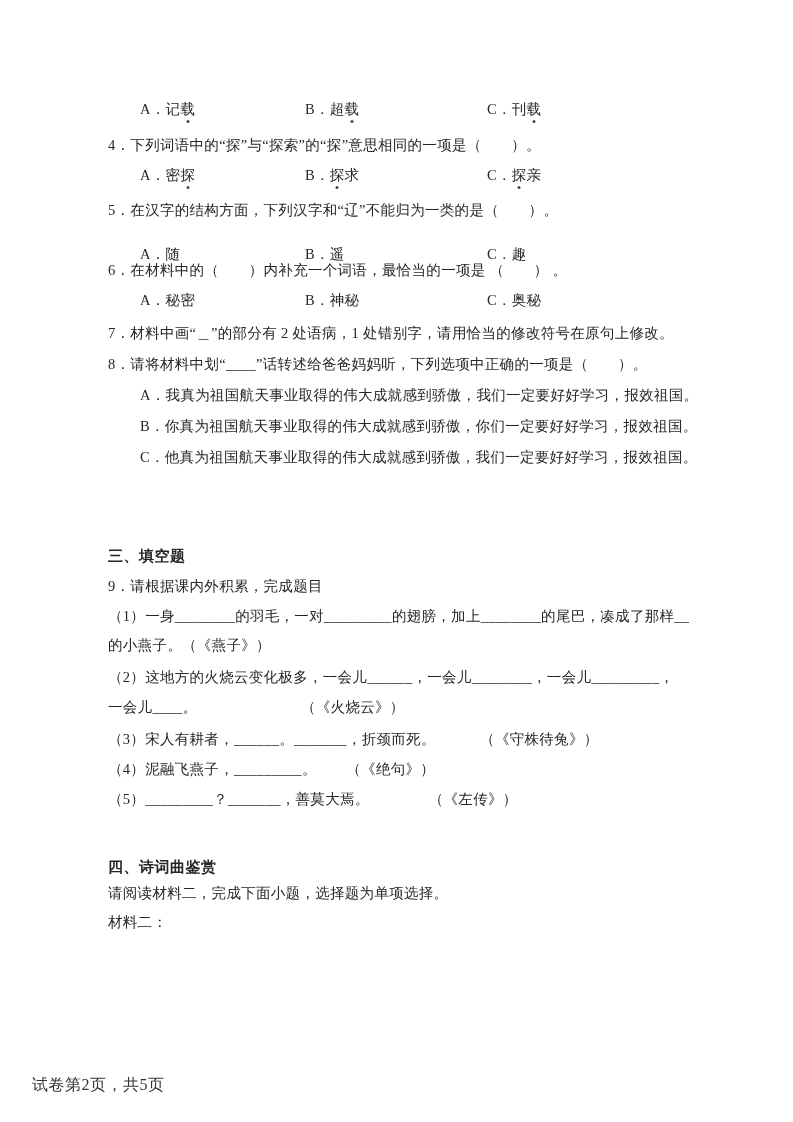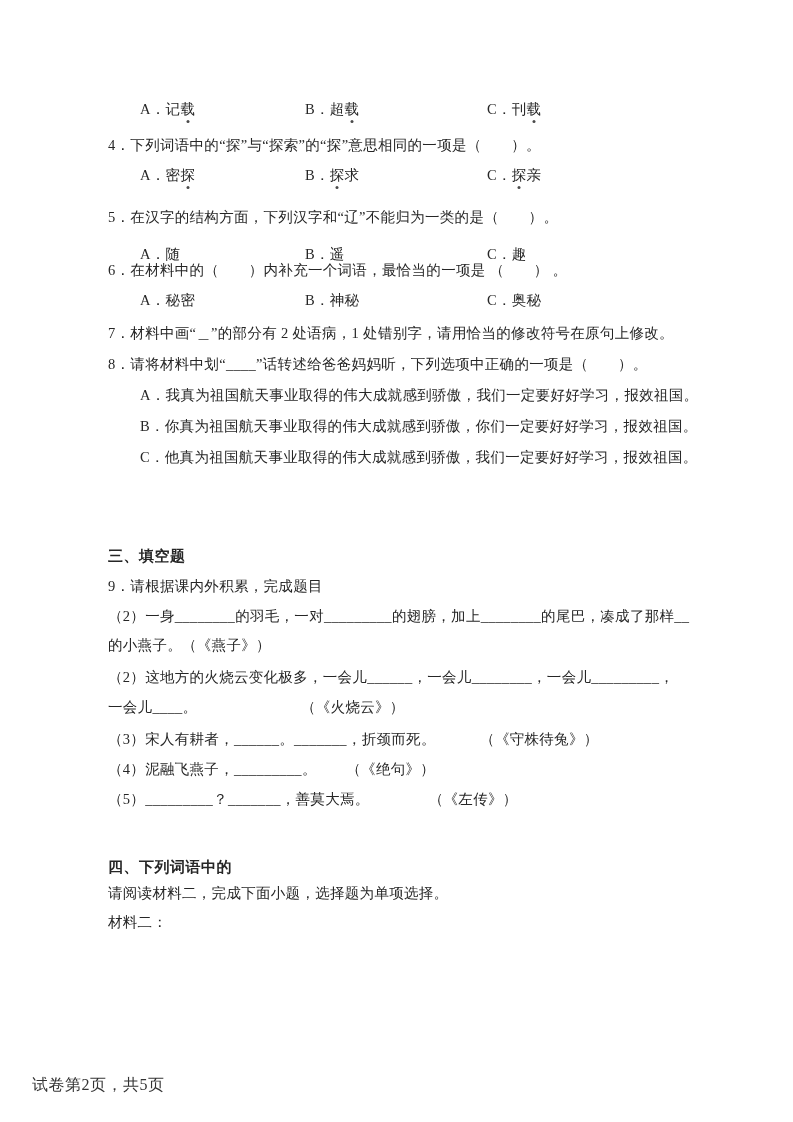--- a/index.html
+++ b/index.html
@@ -64,21 +64,21 @@
     <span class="opt oc"><span>C．</span><span>刊</span><span class="emph">载</span><span></span></span>
   </div>
 
   <div class="ln" style="top:136px">4．下列词语中的“探”与“探索”的“探”意思相同的一项是（　　）。</div>
   <div class="optrow" style="top:166px">
     <span class="opt oa"><span>A．</span><span>密</span><span class="emph">探</span><span></span></span>
     <span class="opt ob"><span>B．</span><span></span><span class="emph">探</span><span>求</span></span>
     <span class="opt oc"><span>C．</span><span></span><span class="emph">探</span><span>亲</span></span>
   </div>
 
-  <div class="ln" style="top:208px">5．在汉字的结构方面，下列汉字和“辽”不能归为一类的是（　　）。</div>
+  <div class="ln" style="top:201px">5．在汉字的结构方面，下列汉字和“辽”不能归为一类的是（　　）。</div>
   <div class="optrow" style="top:245px">
     <span class="opt oa"><span>A．</span><span>随</span></span>
     <span class="opt ob"><span>B．</span><span>遥</span></span>
     <span class="opt oc"><span>C．</span><span>趣</span></span>
   </div>
 
   <div class="ln" style="top:261px">6．在材料中的（　　）内补充一个词语，最恰当的一项是 （　　） 。</div>
   <div class="optrow" style="top:291px">
     <span class="opt oa"><span>A．</span><span>秘密</span></span>
     <span class="opt ob"><span>B．</span><span>神秘</span></span>
@@ -87,27 +87,27 @@
 
   <div class="ln" style="top:324px">7．材料中画“＿”的部分有 2 处语病，1 处错别字，请用恰当的修改符号在原句上修改。</div>
 
   <div class="ln" style="top:355px">8．请将材料中划“____”话转述给爸爸妈妈听，下列选项中正确的一项是（　　）。</div>
   <div class="ln indent" style="top:386px"><span>A．</span><span>我真为祖国航天事业取得的伟大成就感到骄傲，我们一定要好好学习，报效祖国。</span></div>
   <div class="ln indent" style="top:448px"><span>C．</span><span>他真为祖国航天事业取得的伟大成就感到骄傲，我们一定要好好学习，报效祖国。</span></div>
   <div class="ln indent" style="top:417px"><span>B．</span><span>你真为祖国航天事业取得的伟大成就感到骄傲，你们一定要好好学习，报效祖国。</span></div>
 
   <div class="ln bold" style="top:547px">三、填空题</div>
   <div class="ln" style="top:577px">9．请根据课内外积累，完成题目</div>
-  <div class="ln" style="top:607px">（2）一身________的羽毛，一对_________的翅膀，加上________的尾巴，凑成了那样__</div>
+  <div class="ln" style="top:607px">（1）一身________的羽毛，一对_________的翅膀，加上________的尾巴，凑成了那样__</div>
   <div class="ln" style="top:636px">的小燕子。（《燕子》）</div>
   <div class="ln" style="top:668px">（2）这地方的火烧云变化极多，一会儿______，一会儿________，一会儿_________，</div>
   <div class="ln" style="top:698px">一会儿____。　　　　　　　（《火烧云》）</div>
   <div class="ln" style="top:730px">（3）宋人有耕者，______。_______，折颈而死。　　　（《守株待兔》）</div>
   <div class="ln" style="top:760px">（4）泥融飞燕子，_________。　　（《绝句》）</div>
   <div class="ln" style="top:790px">（5）_________？_______，善莫大焉。　　　　（《左传》）</div>
 
-  <div class="ln bold" style="top:858px">四、下列词语中的</div>
+  <div class="ln bold" style="top:858px">四、诗词曲鉴赏</div>
   <div class="ln" style="top:884px">请阅读材料二，完成下面小题，选择题为单项选择。</div>
   <div class="ln" style="top:913px">材料二：</div>
 
   <div class="footer" style="top:1075px">试卷第2页，共5页</div>
 
 </div>
 
 </body></html>

